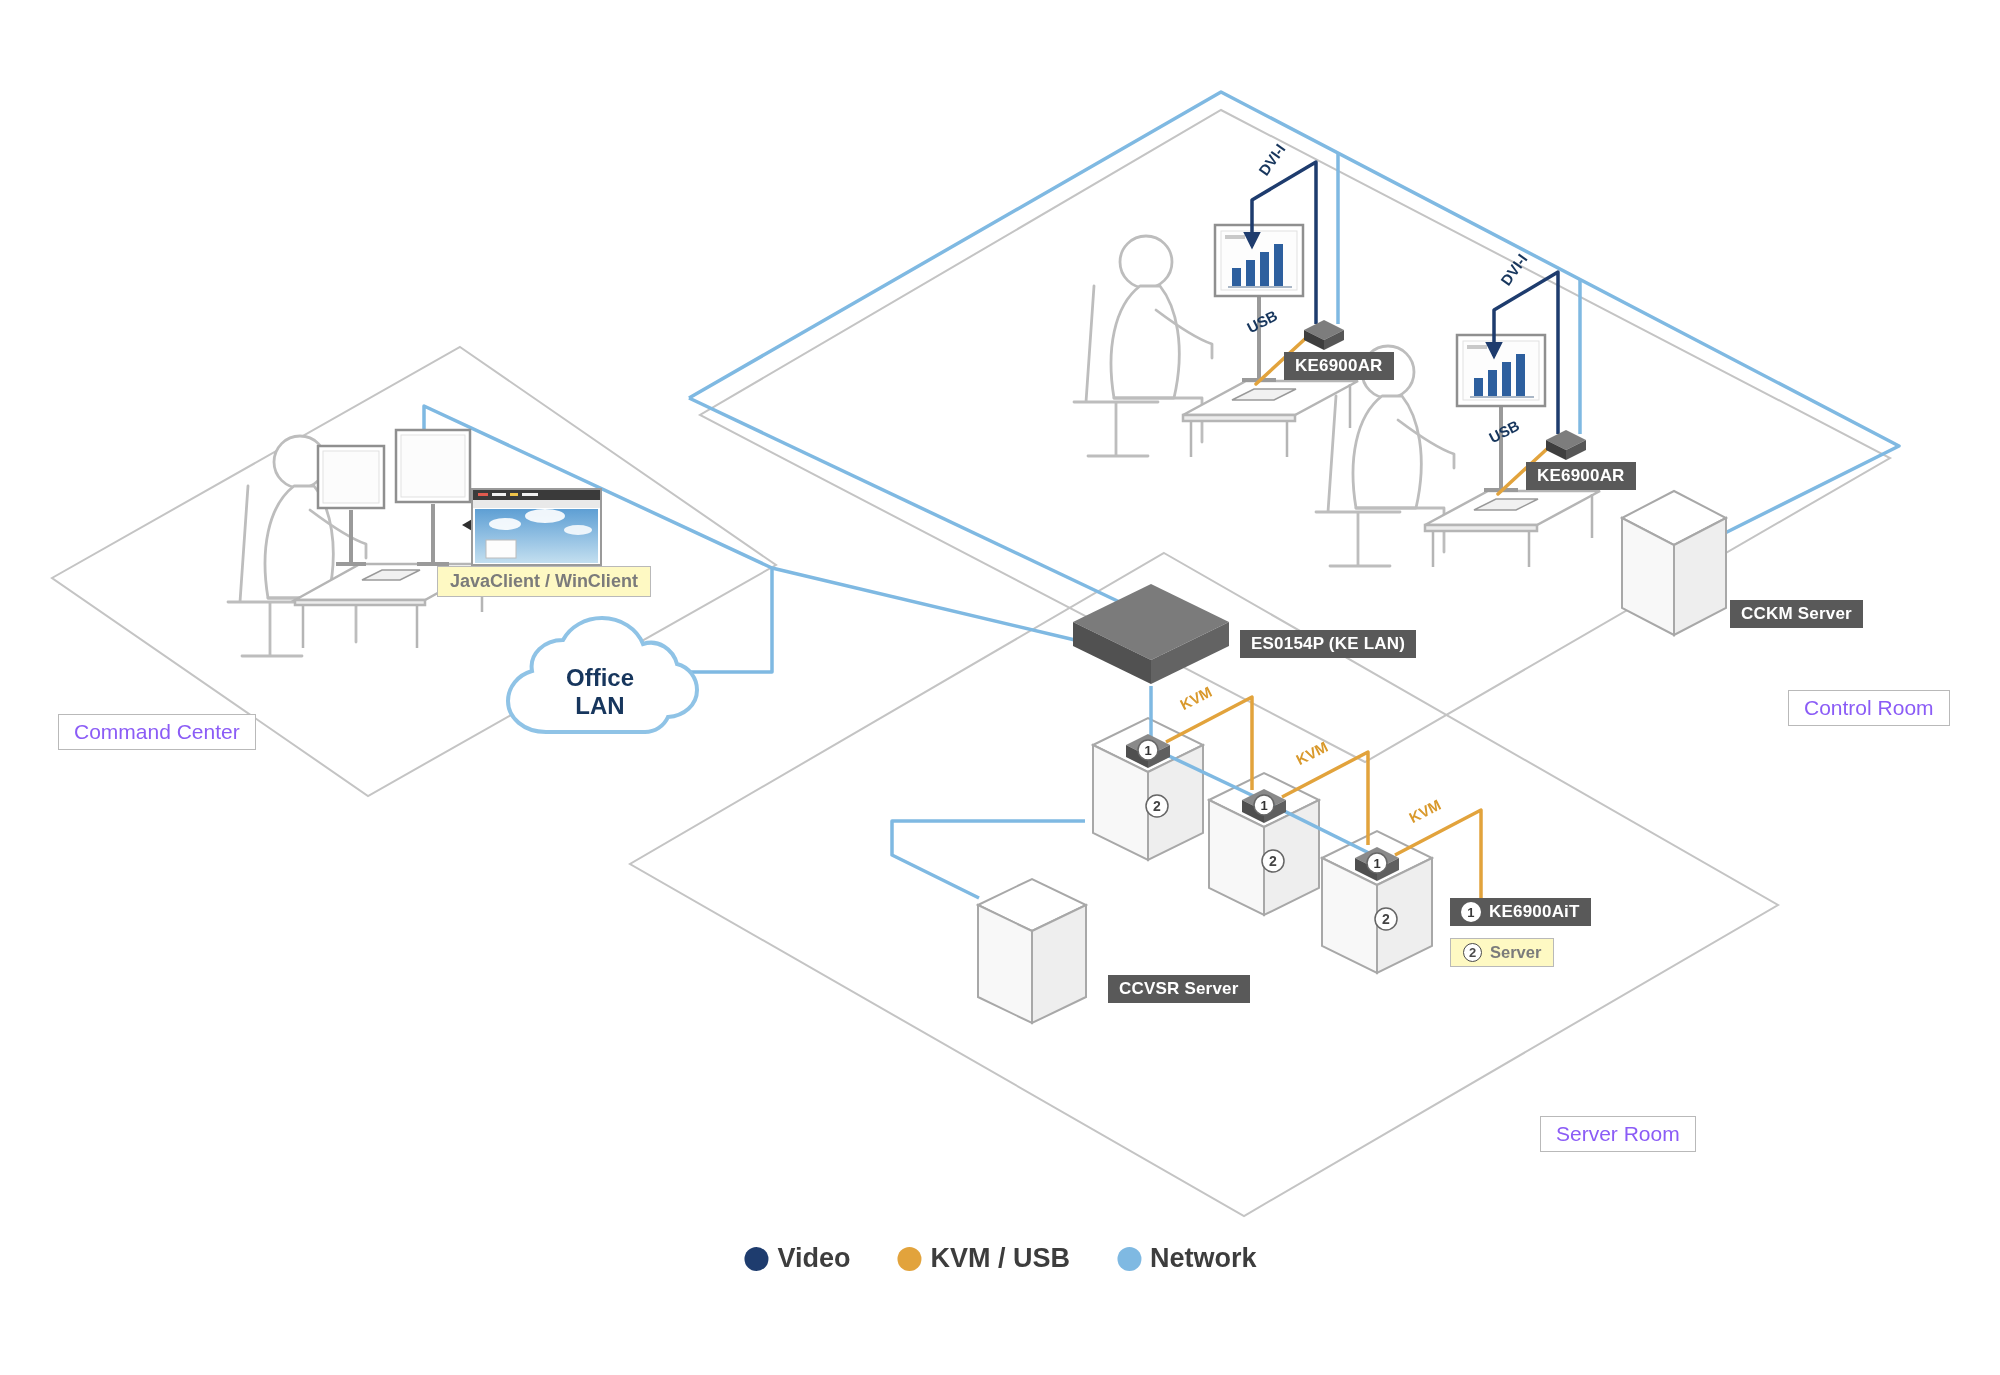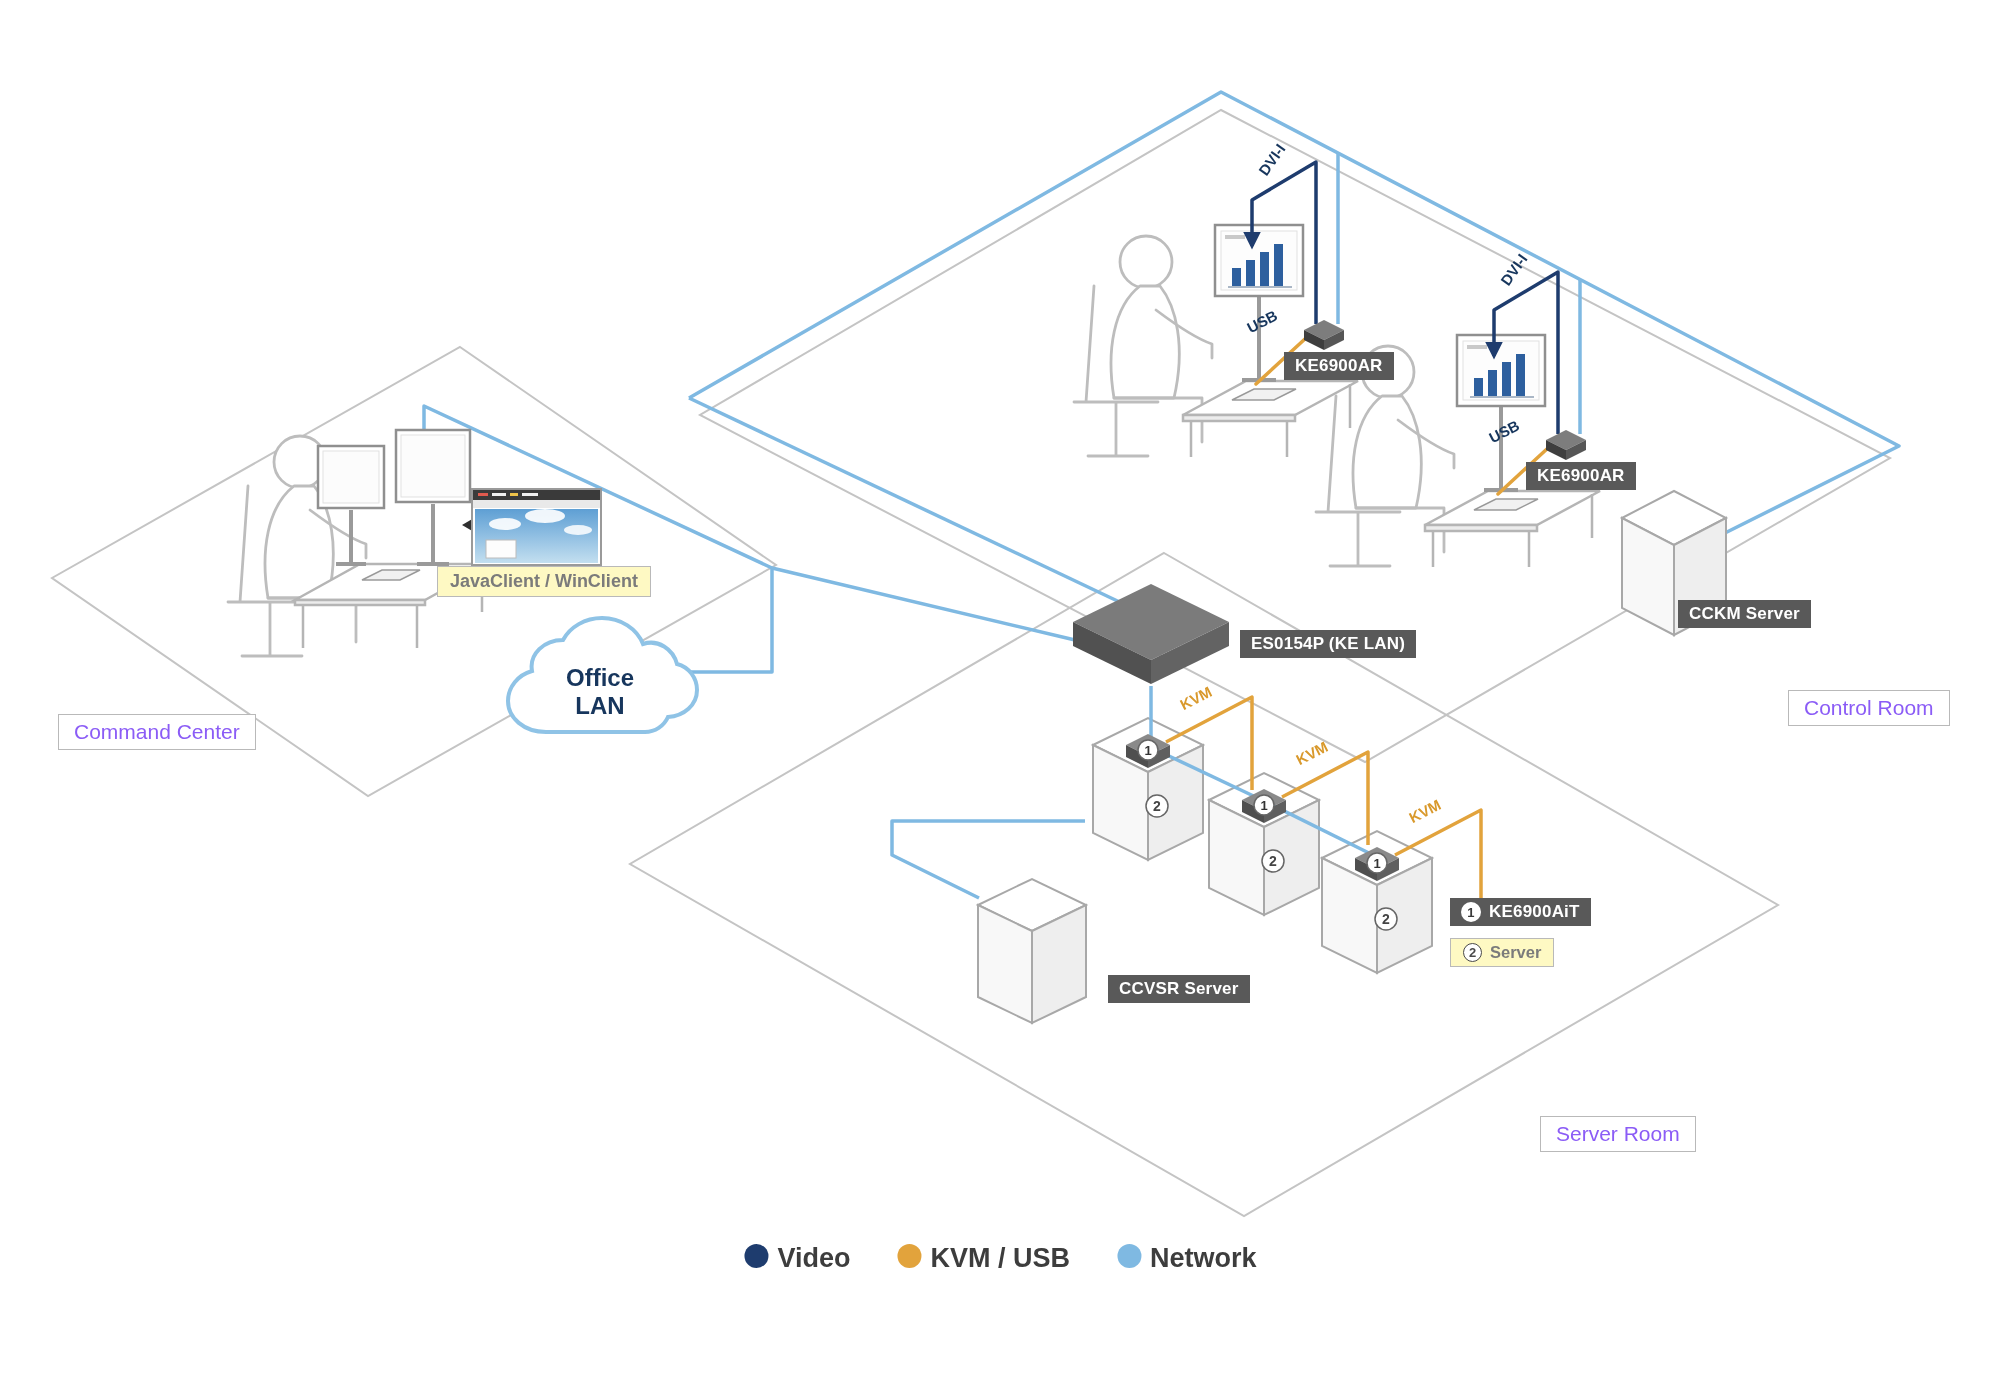--- a/index.html
+++ b/index.html
@@ -15,21 +15,21 @@
        font-size:13px;font-weight:bold;flex:0 0 auto;}
   .num-dark{background:#fff;color:#3a3a3a;}
   .num-light{background:#fff;color:#4a4a4a;border:1.5px solid #4a4a4a;width:17px;height:17px;}
   .cable{position:absolute;font-size:15px;font-weight:bold;white-space:nowrap;}
   .rot27{transform:rotate(-27deg);transform-origin:left center;}
   .rot55{transform:rotate(-55deg);transform-origin:left center;}
   .navy{color:#17365d;}
   .gold{color:#d9992c;}
 
   #legend{position:absolute;left:50%;top:1243px;transform:translateX(-50%);display:flex;gap:46px;align-items:center;}
-  .lg-item{display:flex;gap:8px;}
+  .lg-item{display:flex;gap:8px;align-items:center;}
   .lg-label{font-size:27px;color:#3d3d3d;font-weight:600;}
 </style>
 </head>
 <body>
 
 <div id="stage">
 
 <svg id="art" width="2000" height="1375" viewBox="0 0 2000 1375">
   <defs>
     <marker id="arrowNavy" viewBox="0 0 10 10" refX="8" refY="5" markerWidth="5" markerHeight="5" orient="auto-start-reverse" markerUnits="strokeWidth">
@@ -222,21 +222,21 @@
 
 <div class="badge b-dark" style="left:1284px;top:352px;">
   <span>KE6900AR</span>
 </div>
 <div class="badge b-dark" style="left:1526px;top:462px;">
   <span>KE6900AR</span>
 </div>
 <div class="badge b-dark" style="left:1240px;top:630px;">
   <span>ES0154P (KE LAN)</span>
 </div>
-<div class="badge b-dark" style="left:1678px;top:600px;">
+<div class="badge b-dark" style="left:1730px;top:600px;">
   <span>CCKM Server</span>
 </div>
 <div class="badge b-dark" style="left:1088px;top:975px;margin-left:20px;">
   <span>CCVSR Server</span>
 </div>
 <div class="badge b-dark" style="left:1450px;top:898px;">
   <span class="num num-dark">1</span>
   <span>KE6900AiT</span>
 </div>
 <div class="badge b-light" style="left:1450px;top:938px;font-size:16.5px;">

